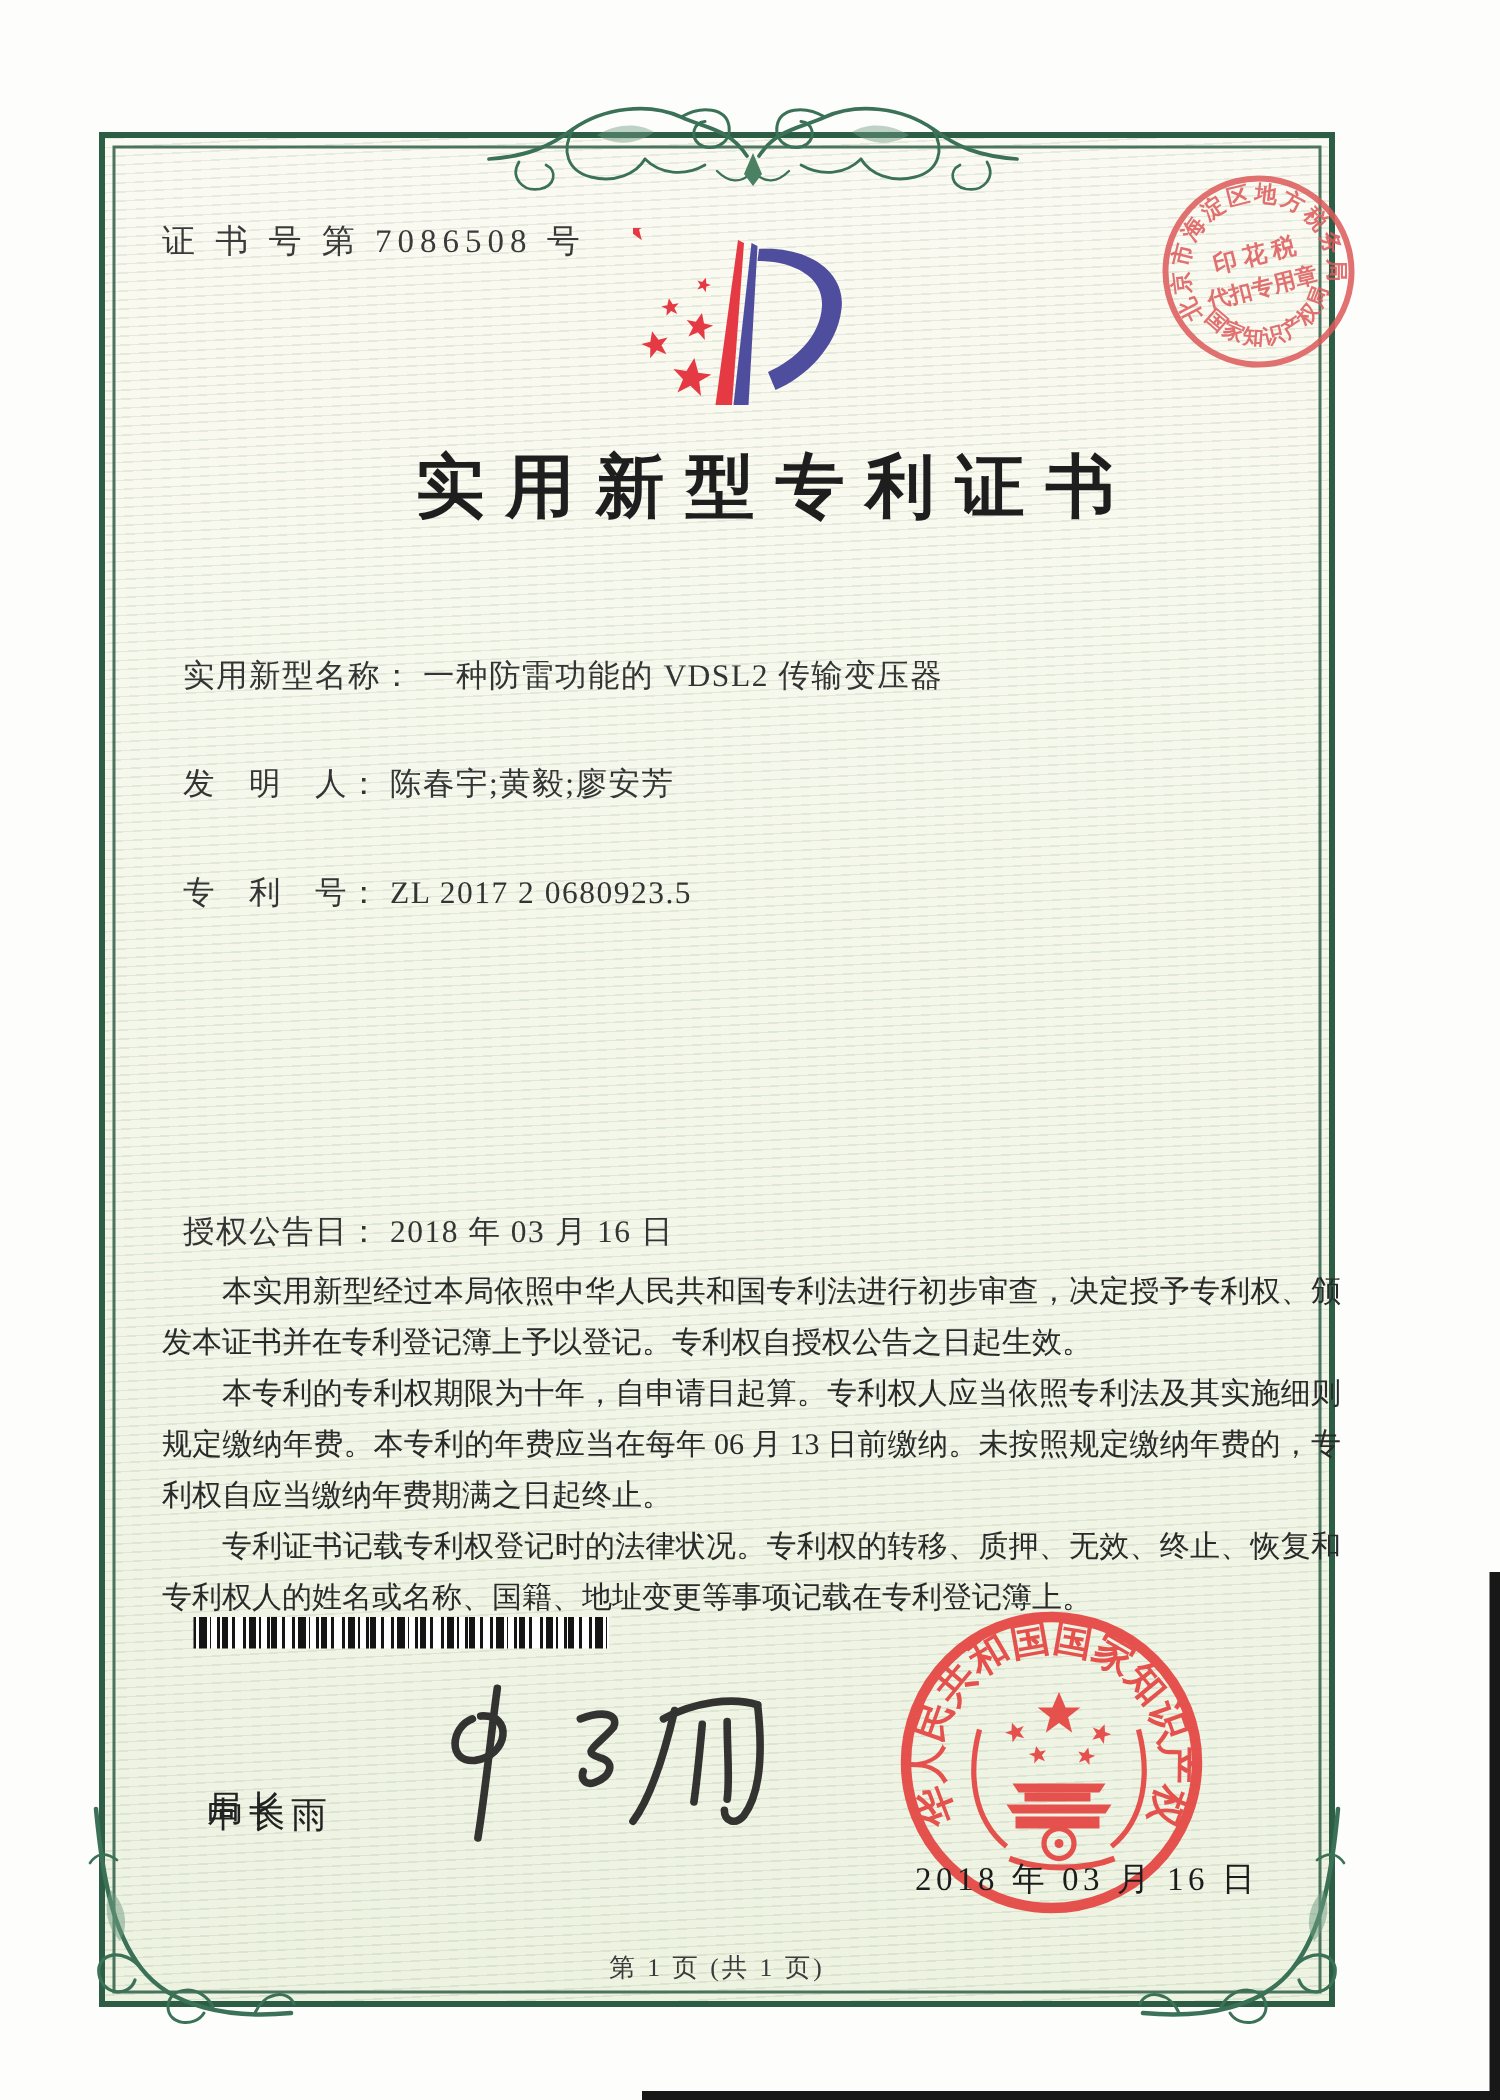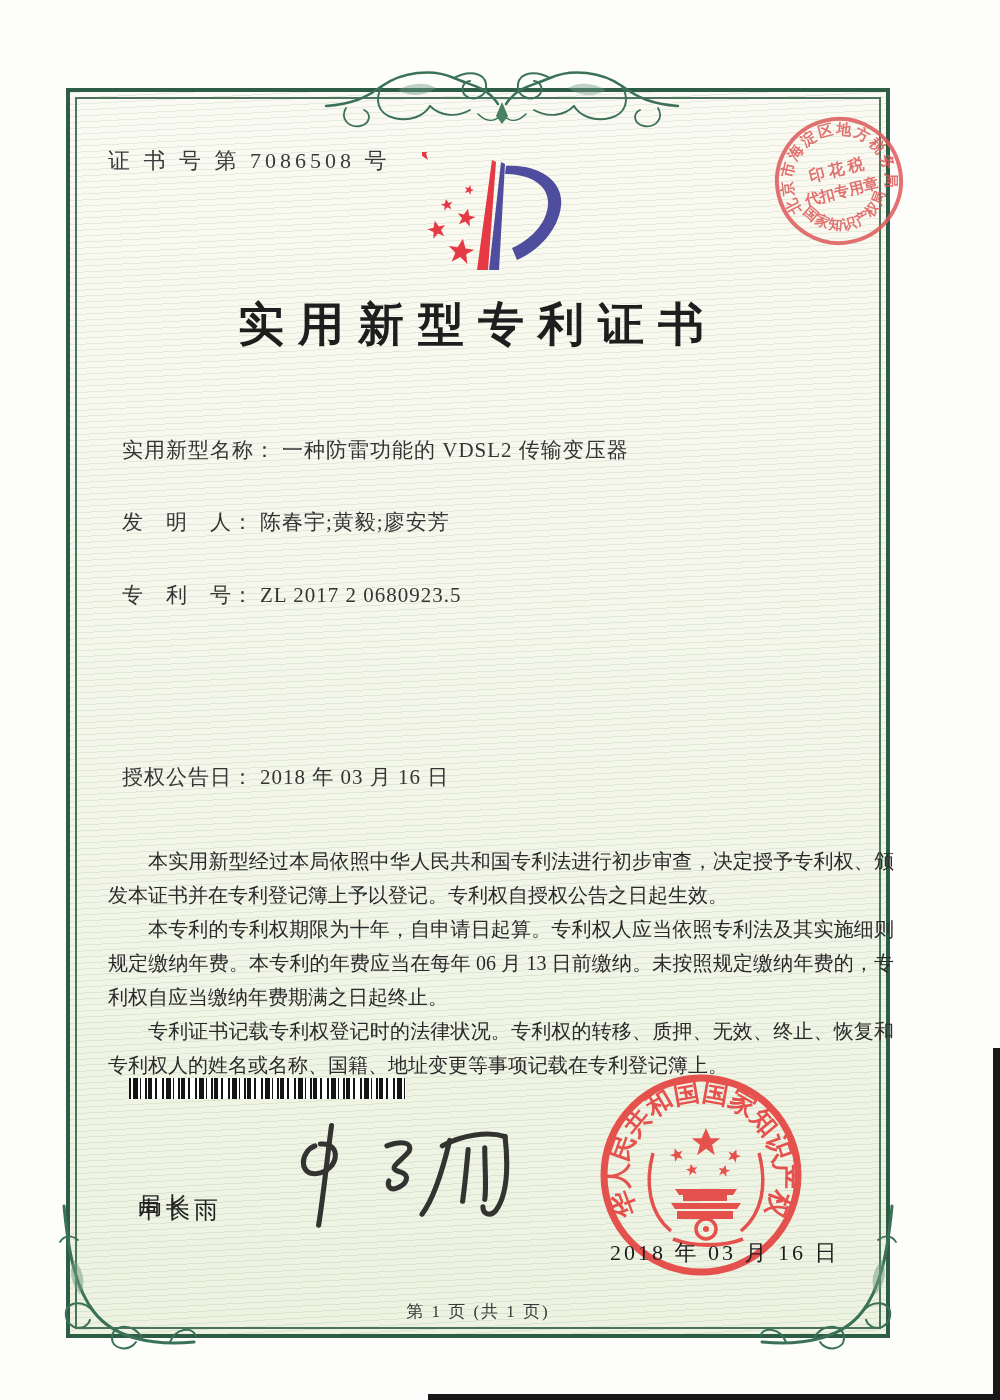--- a/index.html
+++ b/index.html
@@ -26,27 +26,27 @@
     border:2px solid rgba(46,93,70,.85);pointer-events:none;
   }
   .page > *{position:absolute;z-index:1;}
 
   .cert-no{left:38px;top:54px;font-size:22px;letter-spacing:4px;color:#3a3a3a;}
 
   .logo{left:352px;top:60px;width:160px;height:132px;}
 
   .title{
     left:0;top:202px;width:100%;text-align:center;
-    font-size:46px;font-weight:bold;letter-spacing:14px;color:#1e1e1e;
+    font-size:46px;font-weight:bold;letter-spacing:14px;color:#1e1e1e;padding-left:39px;
   }
   .field-row{position:absolute;left:52px;font-size:21px;letter-spacing:1px;color:#343434;white-space:nowrap;}
   .field-row .lbl{color:#343434;}
   .field-row .val{margin-left:6px;margin-top:41px;}
   .fr0{top:344px;} .fr1{top:416px;} .fr2{top:489px;}
-  .fr3{top:561px;} .fr4{top:633px;} .fr5{top:671px;text-align:center;}
+  .fr3{top:561px;} .fr4{top:633px;} .fr5{top:715px;text-align:center;}
 
   .body-text{left:38px;top:752px;width:786px;font-size:20px;line-height:34px;
     text-align:justify;color:#2a2a2a;}
   .body-text p{margin:0;text-indent:2em;}
 
   .barcode{
     left:59px;top:986px;width:277px;height:21px;
     background:repeating-linear-gradient(90deg,
       #141414 0 2px,#fff 2px 4px,#141414 4px 9px,#fff 9px 11px,
       #141414 11px 12px,#fff 12px 16px,#141414 16px 18px,#fff 18px 19px,

